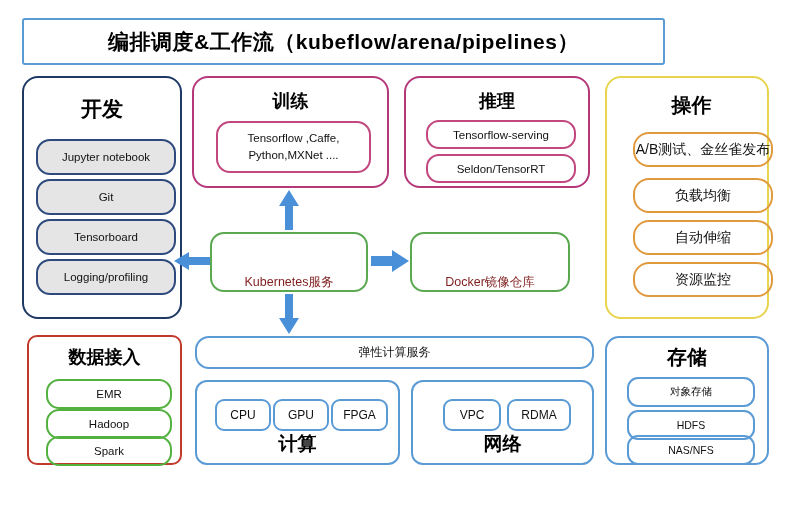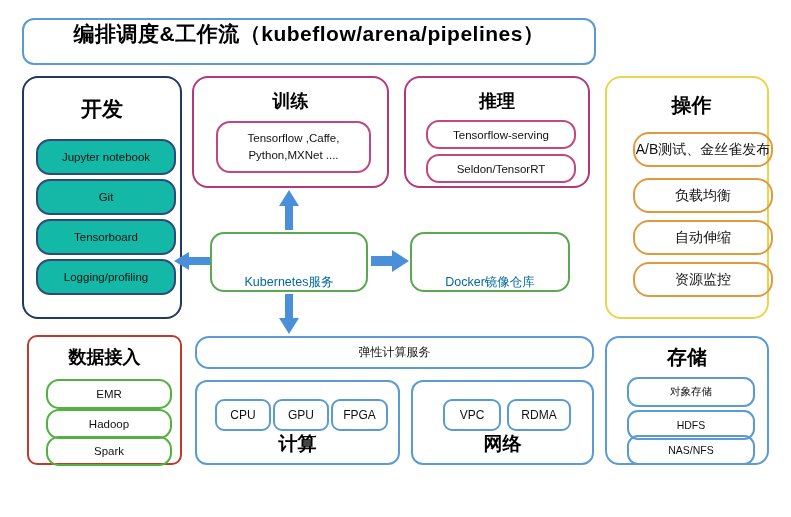--- a/index.html
+++ b/index.html
@@ -21,24 +21,24 @@
   }
   .box {
     position: absolute;
     box-sizing: border-box;
     background: #ffffff;
     display: flex;
   }
 
   
   #header-box {
-    left: 22px; top: 18px; width: 574px; height: 47px;
+    left: 22px; top: 18px; width: 643px; height: 47px;
     border: 2.5px solid #5b9bd5;
-    border-radius: 12px;
-    align-items: flex-start;
+    border-radius: 3px;
+    align-items: center;
     justify-content: center;
   }
   #header-title {
     font-size: 21px;
     font-weight: bold;
     color: #000;
     letter-spacing: 0.5px;
     white-space: nowrap;
   }
 
@@ -57,21 +57,21 @@
     left: 22px; top: 76px; width: 160px; height: 243px;
     border: 2.5px solid #1f3864;
     border-radius: 16px;
   }
   #dev-title { top: 17px; font-size: 21px; }
   .dev-item {
     position: absolute;
     left: 12px; width: 136px; height: 32px;
     border: 2px solid #2e4a7d;
     border-radius: 14px;
-    background: #14b8a6;
+    background: #e5e5e5;
     display: flex; align-items: center; justify-content: center;
     font-size: 11.5px;
     color: #111;
     white-space: nowrap;
   }
 
   #train-box {
     left: 192px; top: 76px; width: 197px; height: 112px;
     border: 2.5px solid #b4387a;
     border-radius: 16px;
@@ -133,21 +133,21 @@
     align-items: center; justify-content: center;
   }
   #docker-box {
     left: 410px; top: 232px; width: 160px; height: 60px;
     border: 2.5px solid #5aa84f;
     border-radius: 14px;
     align-items: center; justify-content: center;
   }
   .mid-label {
     font-size: 12.5px;
-    color: #0369a1;
+    color: #7f1d1d;
     font-weight: 500;
     white-space: nowrap;
     margin-top: 41px;
   }
 
   
   .arrow { position: absolute; }
   .arrow svg { display: block; }
 
   

